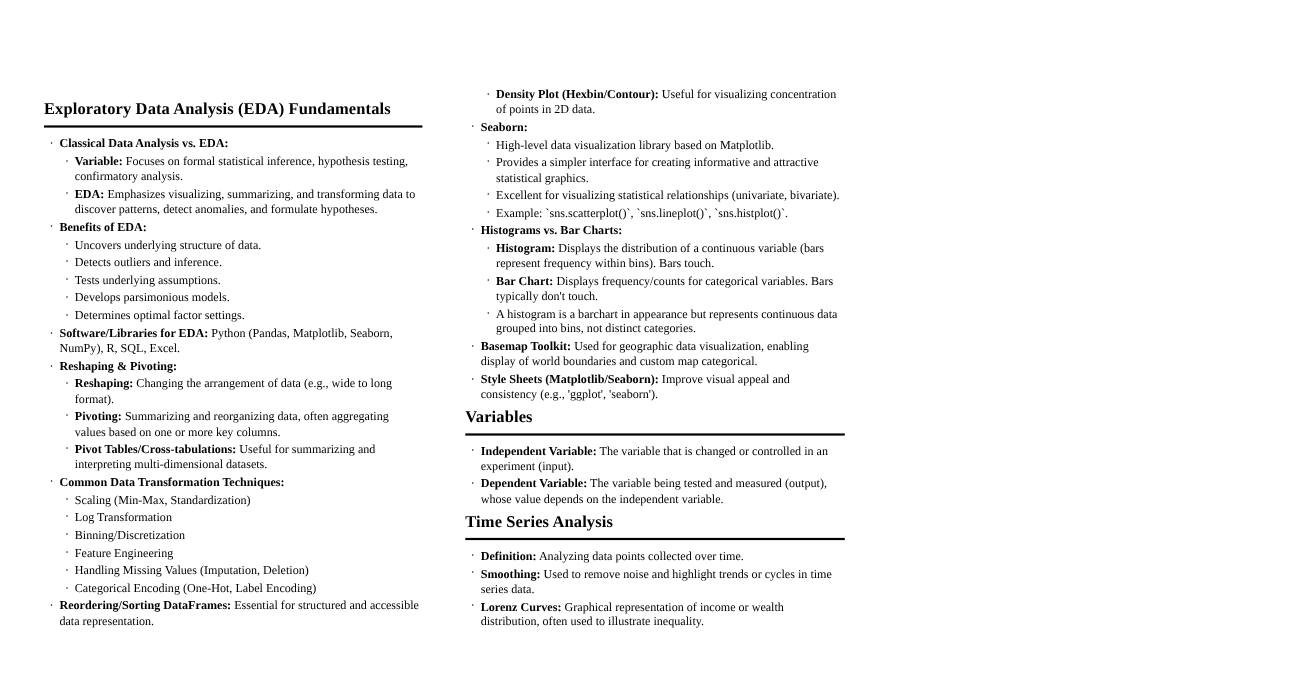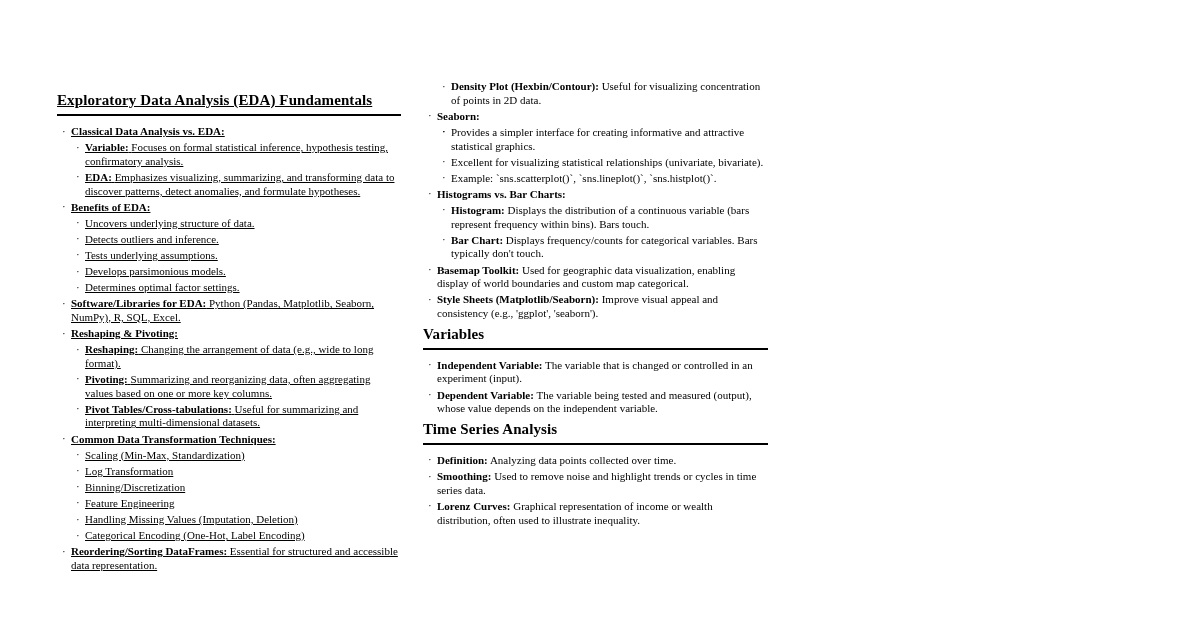--- a/index.html
+++ b/index.html
@@ -9,21 +9,21 @@
     font-family: "Liberation Serif", "DejaVu Serif", serif;
     color: #000000;
   }
   .page {
     position: relative;
     width: 1191px; height: 626px;
     overflow: hidden;
     background: #ffffff;
   }
   .col { position: absolute; top: 80px; }
-  #col1 { left: 57px;  width: 344px; text-decoration: underline; }
+  #col1 { left: 40px;  width: 344px; }
   #col2 { left: 423px; width: 345px; }
   .section-heading {
     font-size: 15px;
     font-weight: bold;
     line-height: 18px;
     border-bottom: 2px solid #000000;
     padding-bottom: 5px;
     margin: 4px 0 9px 0;
     letter-spacing: 0.1px;
   }
@@ -76,28 +76,28 @@
         <div class="item l2"><span class="blt">·</span><span>Feature Engineering</span></div>
         <div class="item l2"><span class="blt">·</span><span>Handling Missing Values (Imputation, Deletion)</span></div>
         <div class="item l2"><span class="blt">·</span><span>Categorical Encoding (One-Hot, Label Encoding)</span></div>
         <div class="item l1"><span class="blt">·</span><span class="lead">Reordering/Sorting DataFrames:</span> <span>Essential for structured and accessible data representation.</span></div>
       </div>
     </div>
   <div id="col2" class="col">
       <div class="blist">
         <div class="item l2"><span class="blt">·</span><span class="lead">Density Plot (Hexbin/Contour):</span> <span>Useful for visualizing concentration of points in 2D data.</span></div>
         <div class="item l1"><span class="blt">·</span><span class="lead">Seaborn:</span></div>
-        <div class="item l2"><span class="blt">·</span></div>
+        <div class="item l2"><span class="blt">·</span><span>High-level data visualization library based on Matplotlib.</span></div>
         <div class="item l2"><span class="blt">·</span><span>Provides a simpler interface for creating informative and attractive statistical graphics.</span></div>
         <div class="item l2"><span class="blt">·</span><span>Excellent for visualizing statistical relationships (univariate, bivariate).</span></div>
         <div class="item l2"><span class="blt">·</span><span>Example: `sns.scatterplot()`, `sns.lineplot()`, `sns.histplot()`.</span></div>
         <div class="item l1"><span class="blt">·</span><span class="lead">Histograms vs. Bar Charts:</span></div>
         <div class="item l2"><span class="blt">·</span><span class="lead">Histogram:</span> <span>Displays the distribution of a continuous variable (bars represent frequency within bins). Bars touch.</span></div>
         <div class="item l2"><span class="blt">·</span><span class="lead">Bar Chart:</span> <span>Displays frequency/counts for categorical variables. Bars typically don't touch.</span></div>
-        <div class="item l2"><span class="blt">·</span></div>
+        <div class="item l2"><span class="blt">·</span><span>A histogram is a barchart in appearance but represents continuous data grouped into bins, not distinct categories.</span></div>
         <div class="item l1"><span class="blt">·</span><span class="lead">Basemap Toolkit:</span> <span>Used for geographic data visualization, enabling display of world boundaries and custom map categorical.</span></div>
         <div class="item l1"><span class="blt">·</span><span class="lead">Style Sheets (Matplotlib/Seaborn):</span> <span>Improve visual appeal and consistency (e.g., 'ggplot', 'seaborn').</span></div>
       </div>
       <div class="section-heading">Variables</div>
       <div class="blist">
         <div class="item l1"><span class="blt">·</span><span class="lead">Independent Variable:</span> <span>The variable that is changed or controlled in an experiment (input).</span></div>
         <div class="item l1"><span class="blt">·</span><span class="lead">Dependent Variable:</span> <span>The variable being tested and measured (output), whose value depends on the independent variable.</span></div>
       </div>
       <div class="section-heading">Time Series Analysis</div>
       <div class="blist">

